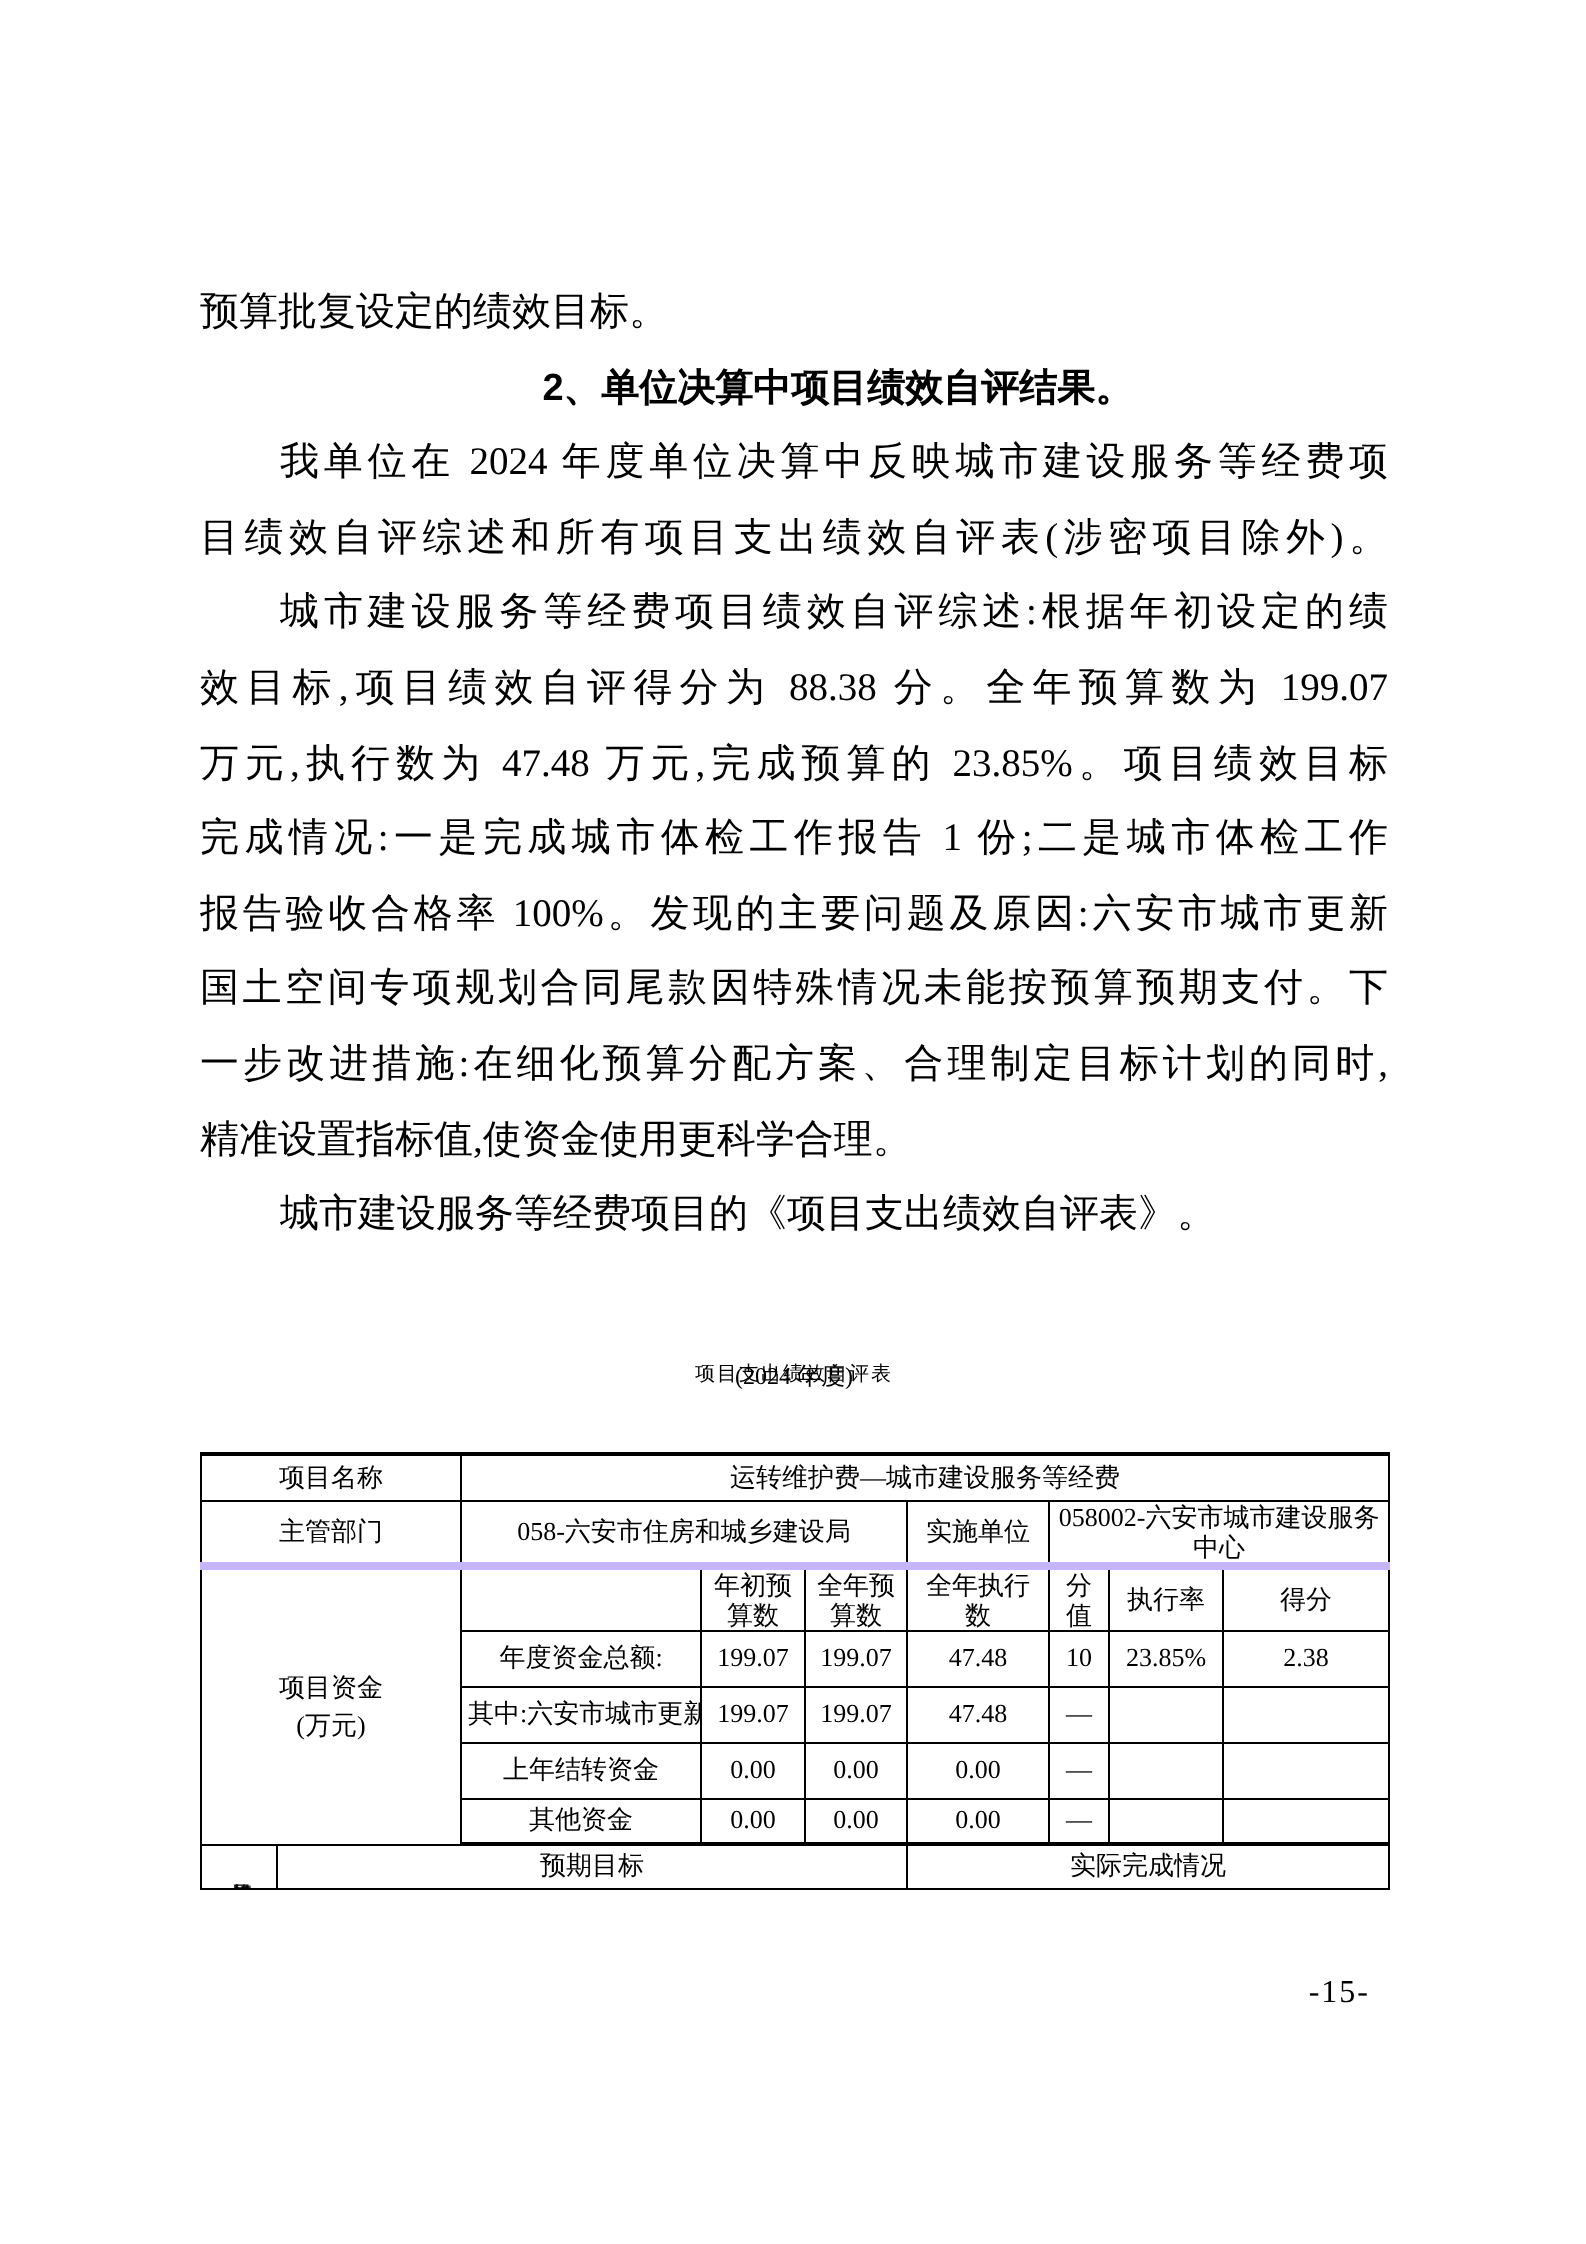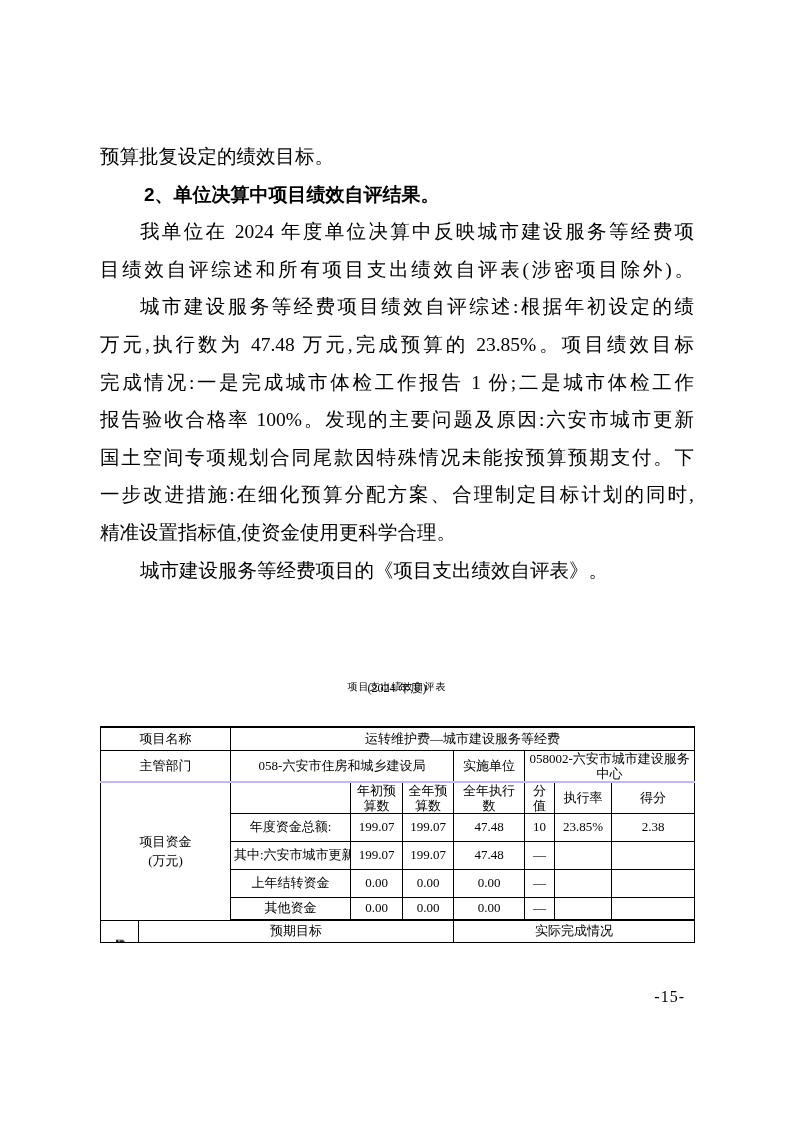--- a/index.html
+++ b/index.html
@@ -21,20 +21,21 @@
     white-space:normal;
     overflow:hidden;
   }
   .line.fill { text-align:justify; text-align-last:justify; text-justify:inter-character; }
   .line.indent { padding-left:40px; }
   .line.heading {
     font-weight:700;
     padding-left:44px;
     font-family:"Liberation Sans","DejaVu Sans",sans-serif;
     font-size:19px;
+    text-align:center;
   }
   
   .tbl-title {
     position:absolute; left:100px; top:680px; width:594px;
     text-align:center; font-size:10px; letter-spacing:1px;
   }
   .tbl-subtitle {
     position:absolute; left:100px; top:680px; width:594px;
     text-align:center; font-size:12px;
   }
@@ -53,21 +54,21 @@
     padding:0 3px;
     overflow:hidden;
   }
   tr.r1 { height:23px; }
   tr.r2 { height:31px; }
   tr.r3 { height:30px; }
   tr.r4, tr.r5, tr.r6 { height:28px; }
   tr.r7 { height:23px; }
   tr.r8 { height:21px; }
   tr.r1 td { border-top:2px solid #000; }
-  tr.r2 td { border-bottom:2px solid #c4b5fd; }
+  tr.r2 td { border-bottom:4px solid #c4b5fd; }
   tr.r7 td, td.deep-bottom { border-bottom:2px solid #000; }
   td.row-label {
     text-align:right;
     padding-right:4px;
     white-space:nowrap;
     font-size:12.5px;
   }
   td.funds-cell div { line-height:19px; font-size:13px; }
   td.hdr { line-height:15px; }
   td.goal-cell { padding:0; }
@@ -95,20 +96,21 @@
 <body>
 
 <div class="page">
 
   <div class="body-text">
     <div class="line">预算批复设定的绩效目标。</div>
     <div class="line heading">2、单位决算中项目绩效自评结果。</div>
     <div class="line indent fill">我单位在 2024 年度单位决算中反映城市建设服务等经费项</div>
     <div class="line fill">目绩效自评综述和所有项目支出绩效自评表(涉密项目除外)。</div>
     <div class="line indent fill">城市建设服务等经费项目绩效自评综述:根据年初设定的绩</div>
+    <div class="line fill">效目标,项目绩效自评得分为 88.38 分。全年预算数为 199.07</div>
     <div class="line fill">万元,执行数为 47.48 万元,完成预算的 23.85%。项目绩效目标</div>
     <div class="line fill">完成情况:一是完成城市体检工作报告 1 份;二是城市体检工作</div>
     <div class="line fill">报告验收合格率 100%。发现的主要问题及原因:六安市城市更新</div>
     <div class="line fill">国土空间专项规划合同尾款因特殊情况未能按预算预期支付。下</div>
     <div class="line fill">一步改进措施:在细化预算分配方案、合理制定目标计划的同时,</div>
     <div class="line">精准设置指标值,使资金使用更科学合理。</div>
     <div class="line indent">城市建设服务等经费项目的《项目支出绩效自评表》。</div>
   </div>
 
   <div class="tbl-title">项目支出绩效自评表</div>

